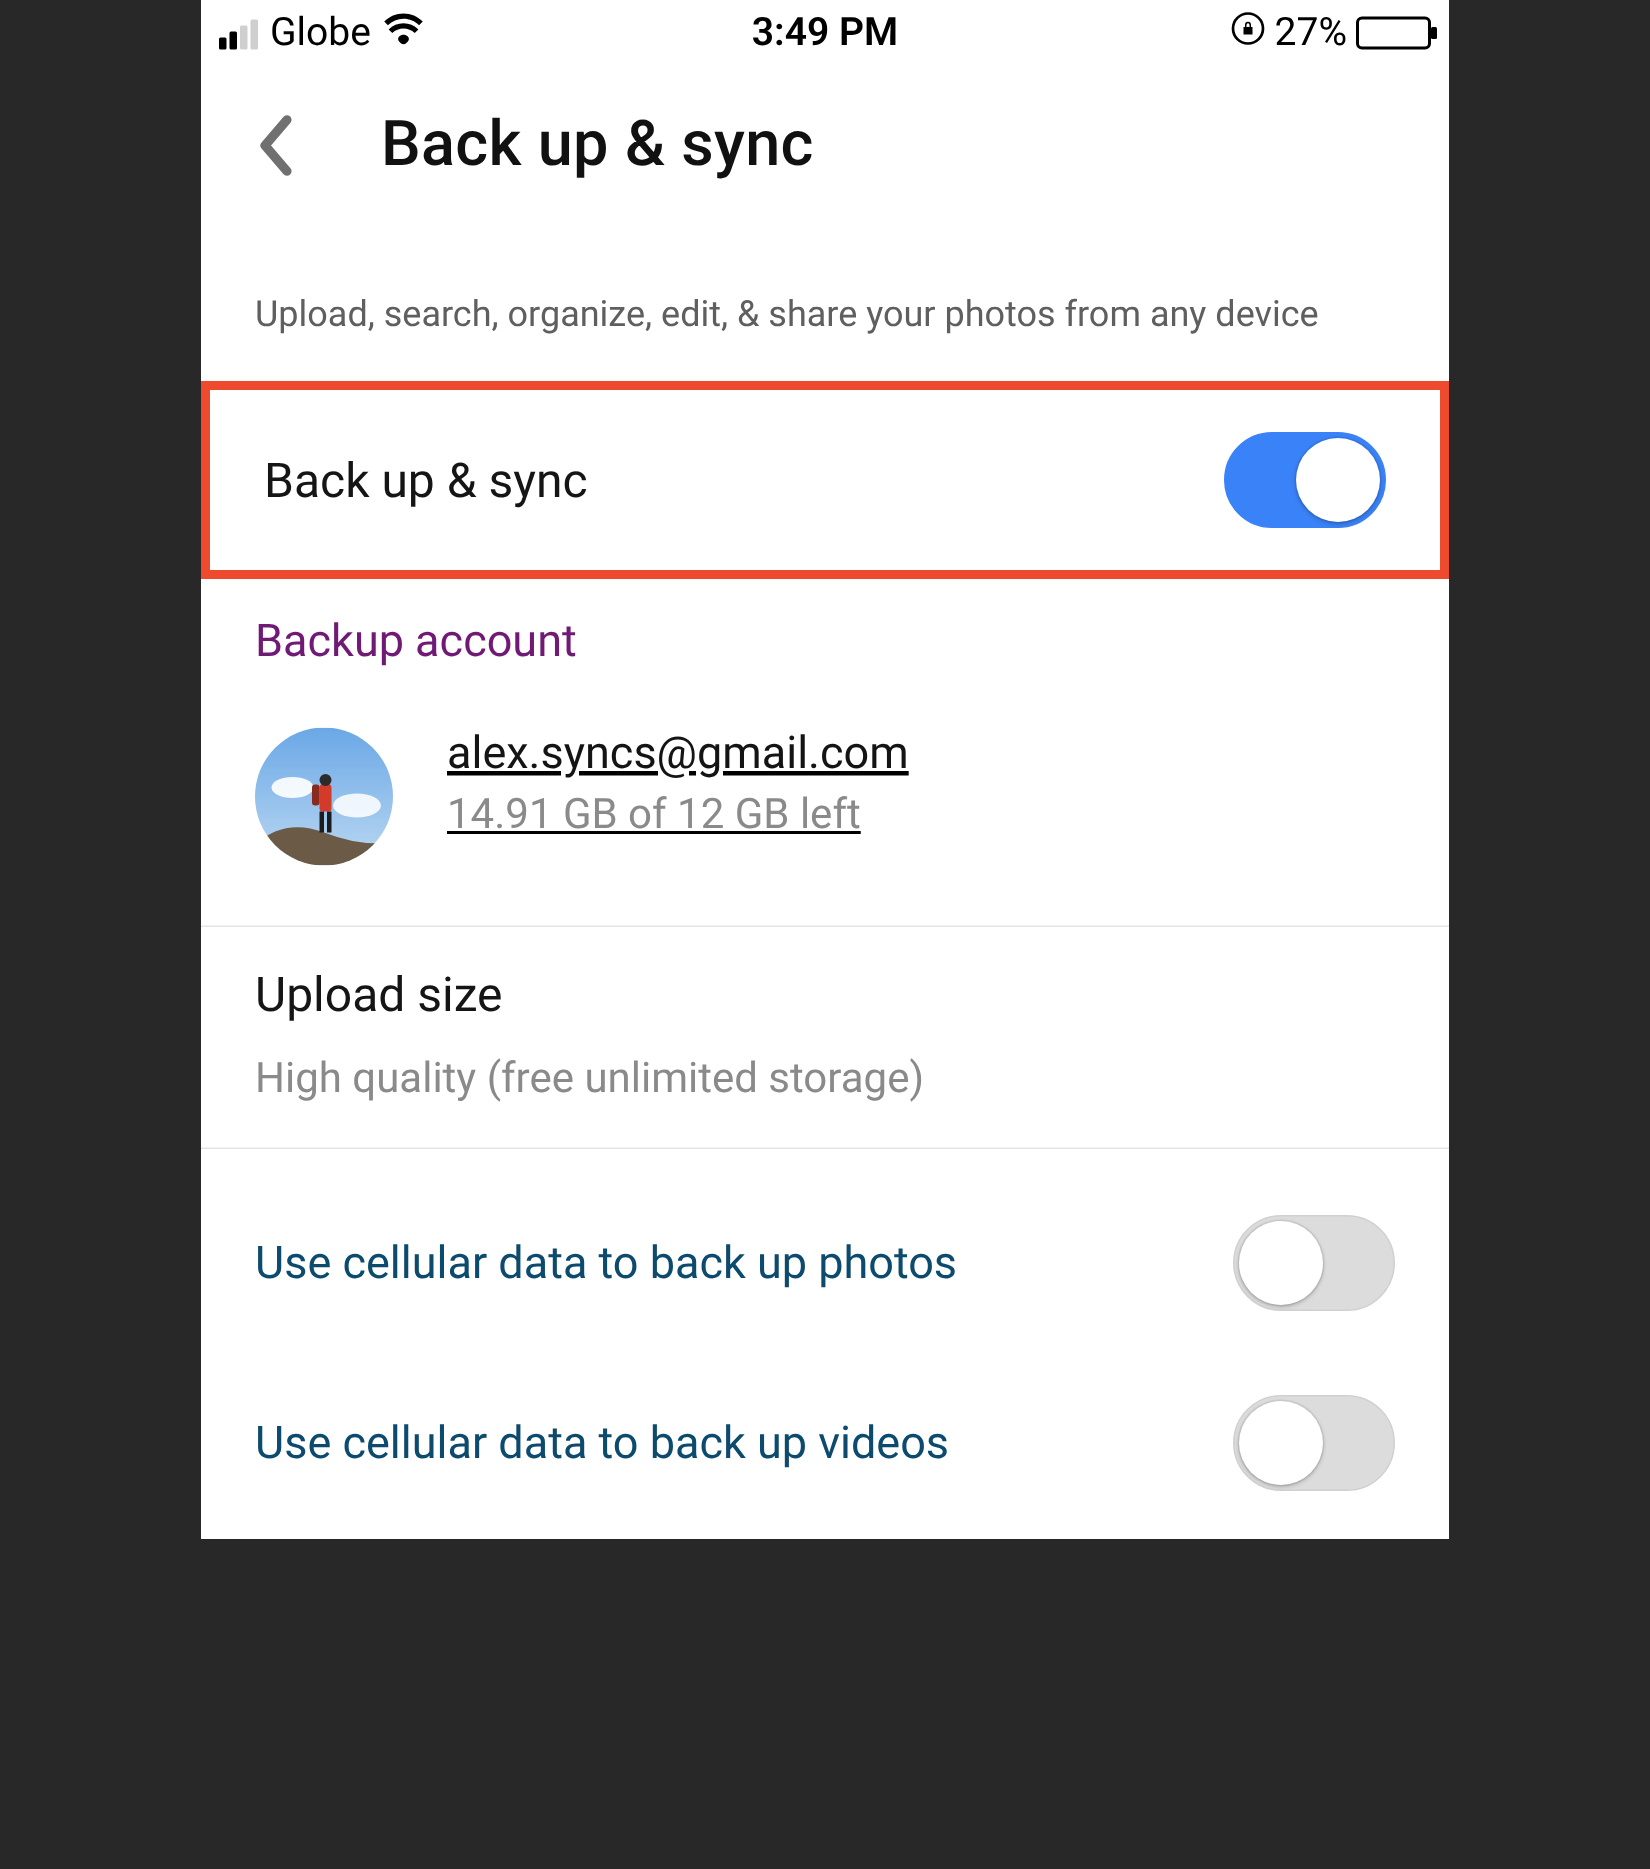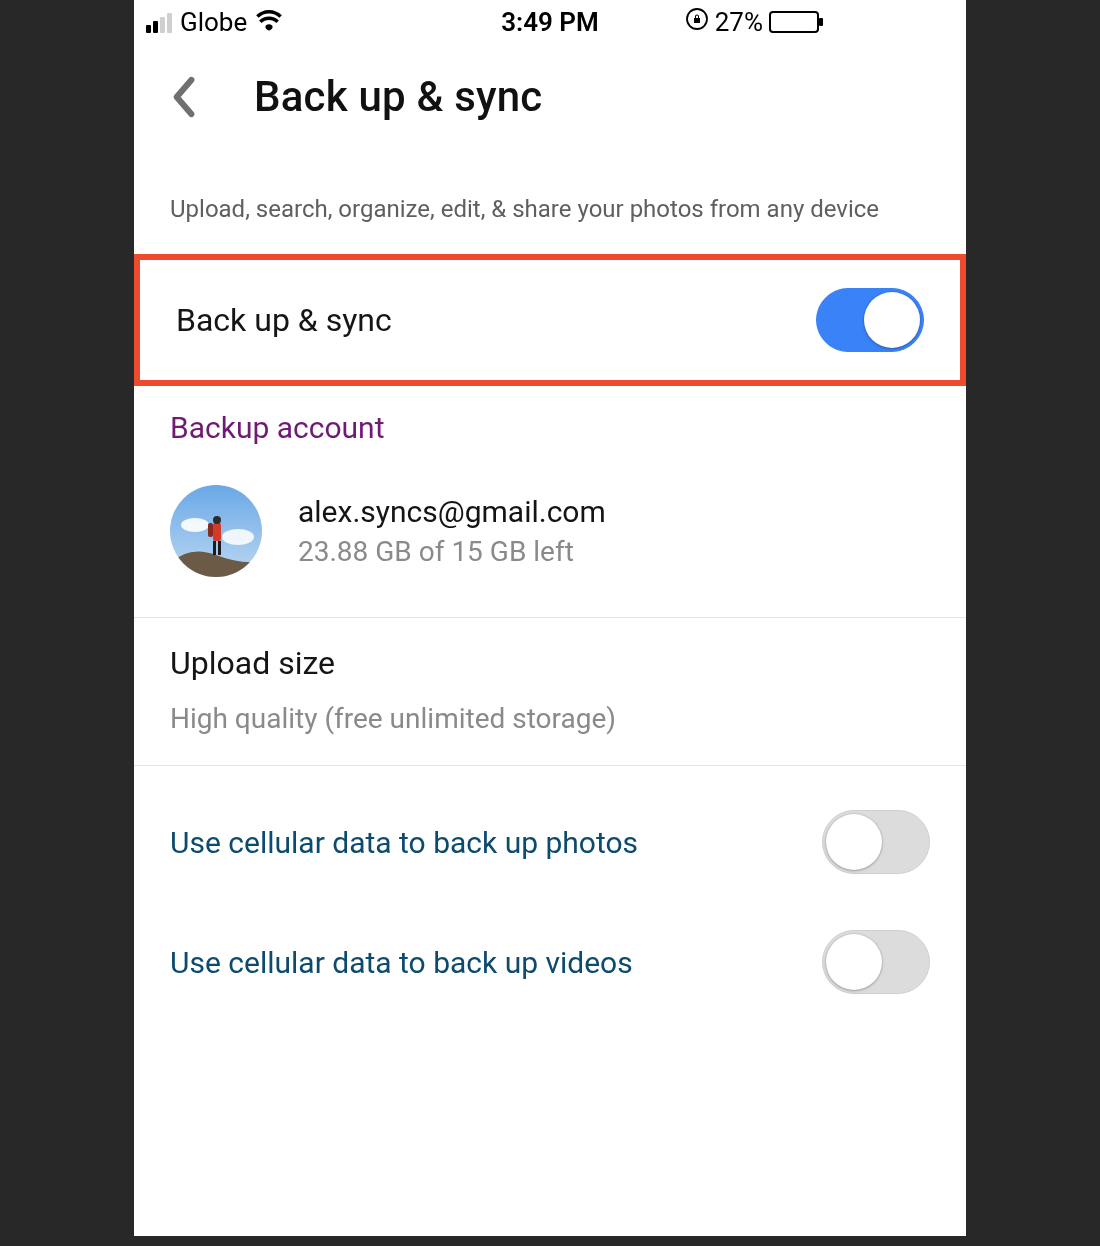--- a/index.html
+++ b/index.html
@@ -5,37 +5,37 @@
   * { box-sizing: border-box; margin: 0; padding: 0; }
   html, body { height: 100%; }
   body {
     background: #282828;
     font-family: -apple-system, BlinkMacSystemFont, "Segoe UI", Roboto, Helvetica, Arial, sans-serif;
     display: flex;
     justify-content: center;
   }
   .device {
     width: 832px;
-    height: 1236px;
+    height: 1026px;
     background: #fff;
     overflow: hidden;
     position: relative;
   }
   
   .statusbar {
     height: 44px;
     display: flex;
     align-items: center;
     padding: 0 12px;
     font-size: 26px;
     color: #000;
   }
   .status-left { display: flex; align-items: center; gap: 8px; flex: 1; }
   .status-center { flex: 1; text-align: center; font-weight: 600; }
-  .status-right { flex: 1; display: flex; align-items: center; justify-content: flex-start; gap: 6px; }
+  .status-right { flex: 1; display: flex; align-items: center; justify-content: flex-end; gap: 6px; }
   .signal-bars { display: inline-flex; align-items: flex-end; gap: 2px; height: 22px; }
   .signal-bars span { width: 5px; background: #cfcfcf; border-radius: 1px; }
   .signal-bars span:nth-child(1){ height: 8px; background:#000; }
   .signal-bars span:nth-child(2){ height: 12px; background:#000; }
   .signal-bars span:nth-child(3){ height: 16px; }
   .signal-bars span:nth-child(4){ height: 20px; }
   .battery {
     width: 50px; height: 22px; border: 2px solid #000; border-radius: 4px; position: relative;
   }
   .battery::after { content:""; position:absolute; right:-6px; top:5px; width:4px; height:8px; background:#000; border-radius:1px; }
@@ -100,23 +100,23 @@
   .section-label {
     padding: 24px 36px 8px 36px;
     font-size: 30px;
     color: #701a75;
   }
   .section-label.light { color:#5f5f5f; }
 
   
   .account {
     display: flex;
-    align-items: center;
     gap: 36px;
     padding: 32px 36px 40px 36px;
+    text-decoration: underline;
   }
   .avatar {
     width: 92px; height: 92px; border-radius: 50%;
     overflow: hidden; flex-shrink: 0;
   }
   .account-texts .email { font-size: 30px; color:#141414; margin-bottom: 6px; }
   .account-texts .storage { font-size: 28px; color:#8a8a8a; }
 
   .divider { height:1px; background:#e5e5e5; }
 
@@ -202,21 +202,21 @@
           <rect x="3" y="8" width="8" height="18" rx="2" fill="#d23a2a"></rect>
           <circle cx="7" cy="5" r="4" fill="#2b2b2b"></circle>
           <rect x="-2" y="8" width="5" height="14" rx="2" fill="#8a2a1f"></rect>
           <rect x="3" y="26" width="3" height="14" fill="#1c1c1c"></rect>
           <rect x="8" y="26" width="3" height="14" fill="#1c1c1c"></rect>
         </g>
       </svg>
     </div>
     <div class="account-texts">
       <div class="email">alex.syncs@gmail.com</div>
-      <div class="storage">23.88 GB of 15 GB left</div>
+      <div class="storage">14.91 GB of 12 GB left</div>
     </div>
   </div>
 
   <div class="divider"></div>
 
   <div class="two-line-row">
     <div class="primary">Upload size</div>
     <div class="secondary">High quality (free unlimited storage)</div>
   </div>
 

